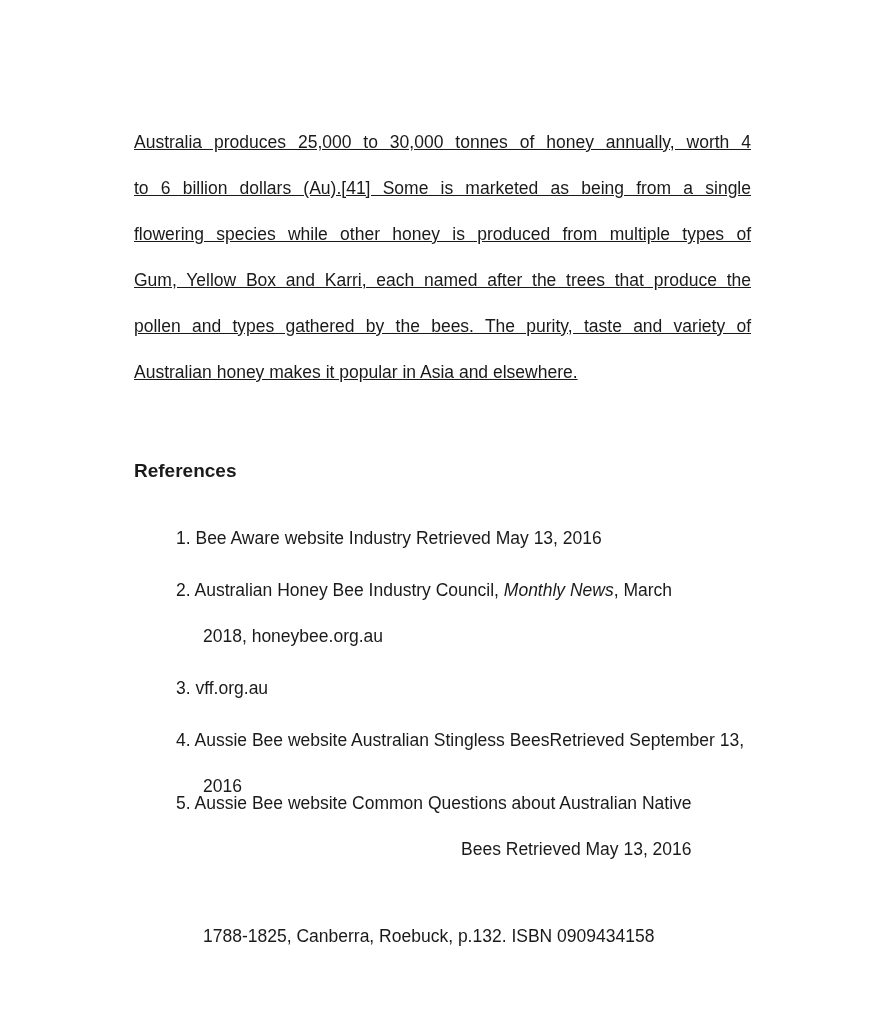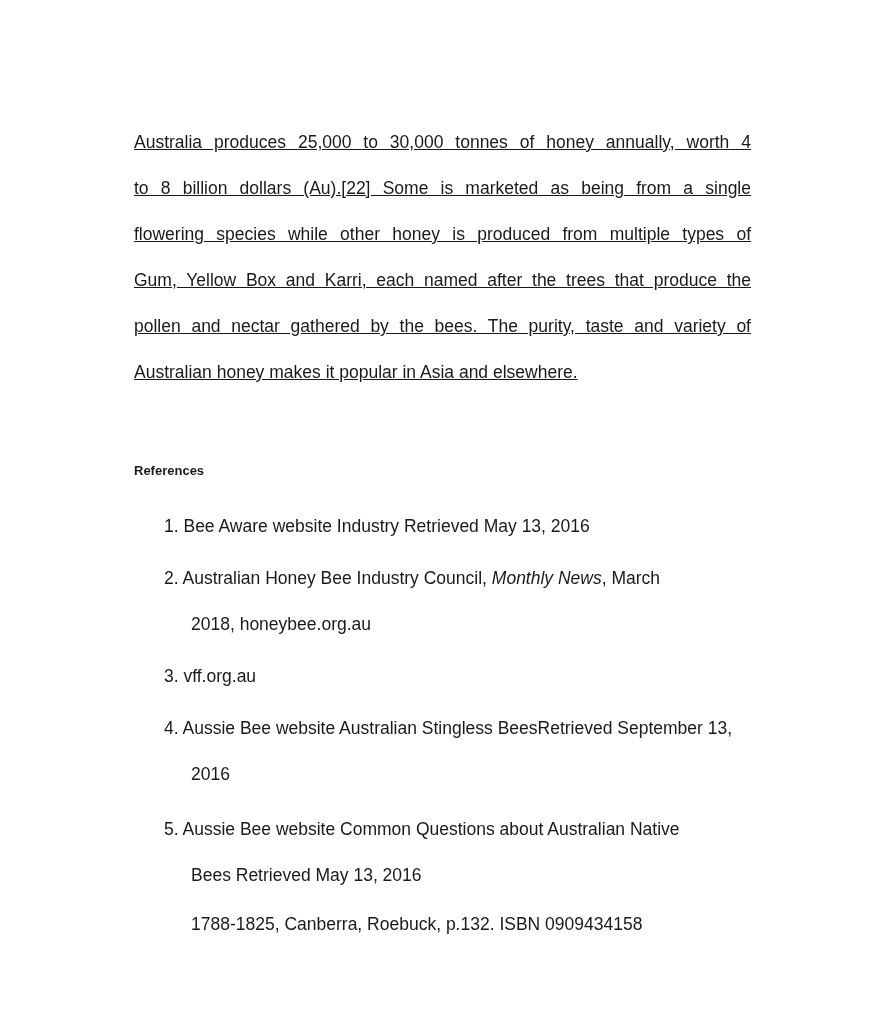--- a/index.html
+++ b/index.html
@@ -11,41 +11,41 @@
   .page { position: absolute; left: 0; top: 0; width: 882px; height: 1024px; }
   .para {
     position: absolute; left: 134px; width: 617px;
     font-size: 17.5px; line-height: 46px;
     text-align: justify; margin: 0;
   }
   .line { display: block; height: 46px; white-space: nowrap; }
   .justify { text-align: justify; text-align-last: justify; white-space: normal; }
   .heading {
     position: absolute; left: 134px; top: 456px;
-    font-size: 13px; font-weight: bold; margin: 0; line-height: 30px;
+    font-size: 19px; font-weight: bold; margin: 0; line-height: 30px;
   }
   .ref {
-    position: absolute; left: 160px; font-size: 17.5px; line-height: 46px; margin: 4px;
+    position: absolute; left: 160px; font-size: 17.5px; line-height: 46px; margin: 16px;
   }
   .ref .l { display: block; white-space: nowrap; }
   .ref .cont { padding-left: 27px; }
   em { }
 </style>
 </head>
 <body>
 
 <div class="page">
 
 
   <div class="para" style="top:119px;text-decoration:underline;">
     <span class="line justify">Australia produces 25,000 to 30,000 tonnes of honey annually, worth 4</span>
-    <span class="line justify">to 8 billion dollars (Au).[22] Some is marketed as being from a single</span>
+    <span class="line justify">to 6 billion dollars (Au).[41] Some is marketed as being from a single</span>
     <span class="line justify">flowering species while other honey is produced from multiple types of</span>
     <span class="line justify">Gum, Yellow Box and Karri, each named after the trees that produce the</span>
-    <span class="line justify">pollen and nectar gathered by the bees. The purity, taste and variety of</span>
+    <span class="line justify">pollen and types gathered by the bees. The purity, taste and variety of</span>
     <span class="line">Australian honey makes it popular in Asia and elsewhere.</span>
   </div>
 
   <h3 class="heading">References</h3>
 
   <div class="ref" style="top:499px;">
     <span class="l">1. Bee Aware website Industry Retrieved May 13, 2016</span>
   </div>
 
   <div class="ref" style="top:551px;">
@@ -55,21 +55,21 @@
 
   <div class="ref" style="top:649px;">
     <span class="l">3. vff.org.au</span>
   </div>
 
   <div class="ref" style="top:701px;">
     <span class="l">4. Aussie Bee website Australian Stingless BeesRetrieved September 13,</span>
     <span class="l cont">2016</span>
   </div>
 
-  <div class="ref" style="top:802px;">
+  <div class="ref" style="top:764px;text-align:right;">
     <span class="l">5. Aussie Bee website Common Questions about Australian Native</span>
     <span class="l cont">Bees Retrieved May 13, 2016</span>
   </div>
 
   <div class="ref" style="top:897px;">
     <span class="l cont">1788-1825, Canberra, Roebuck, p.132. ISBN 0909434158</span>
   </div>
 
 </div>
 

